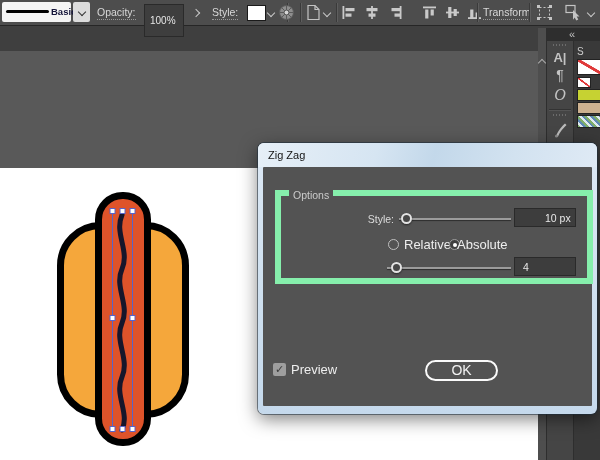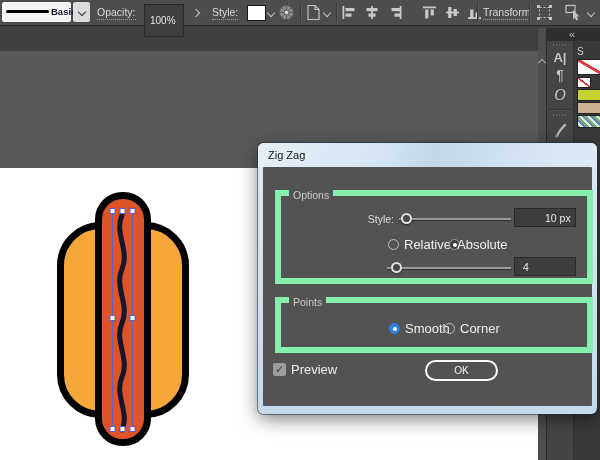--- a/index.html
+++ b/index.html
@@ -75,21 +75,21 @@
   .radio{position:absolute;width:11px;height:11px;border-radius:50%;border:1px solid #bfbfbf;box-sizing:border-box;}
   .radio .dot{position:absolute;left:2.5px;top:2.5px;width:4px;height:4px;border-radius:50%;background:#fff;display:none;}
   .radio.sel-gray{background:#3f3f3f;border-color:#9d9d9d;}
   .radio.sel-gray .dot{display:block;}
   .radio.sel-blue{border-color:#2F80E0;}
   .radio.sel-blue .dot{display:block;}
   .radio-label{position:absolute;font-size:13px;color:#eeeeee;line-height:12px;}
   .checkbox{position:absolute;left:10px;top:196px;width:13px;height:13px;background:#9e9e9e;border-radius:2px;
             color:#3b3b3b;font-size:11px;font-weight:700;line-height:13px;text-align:center;}
   .btn{position:absolute;top:193px;height:21px;border-radius:11px;background:transparent;
-       border:1px solid #e6e6e6;color:#f2f2f2;font-size:10px;text-align:center;line-height:19px;
+       border:1px solid #e6e6e6;color:#f2f2f2;font-size:14px;text-align:center;line-height:19px;
        box-sizing:border-box;}
   .btn.default{border-width:2px;border-color:#fafafa;line-height:17px;}
 </style>
 </head>
 <body>
 
 <div class="screen">
 
   <div class="toolbar">
     <div class="stroke-box">
@@ -246,29 +246,20 @@
         <span class="radio sel-gray" style="left:168px;top:43px">
             <span class="dot"></span>
           </span>
         <span class="radio-label" style="left:176px;top:43px">Absolute</span>
 
         <div class="track" style="left:106px;top:71px;width:124px"></div>
         <div class="knob" style="left:110px;top:66px"></div>
         <input class="dlg-field" style="left: 233px; top: 61px;" value="4">
       </div>
 
-      <div class="fieldset" style="left:12px;top:130px;width:306px;height:44px">
-        <span class="fieldset-label">Points</span>
-        <span class="radio sel-blue" style="left: 108px; top: 20px; background-color: rgb(47, 128, 224);">
-            <span class="dot"></span>
-          </span>
-        <span class="radio-label" style="left:124px;top:20px">Smooth</span>
-        <span class="radio" style="left:163px;top:20px"></span>
-        <span class="radio-label" style="left:179px;top:20px">Corner</span>
-      </div>
 
       <span class="checkbox">✓</span>
       <span class="radio-label" style="left:28px;top:197px">Preview</span>
 
       <div class="btn default" style="left:162px;width:73px">OK</div>
     </div>
   </div>
 
 </div>
 

